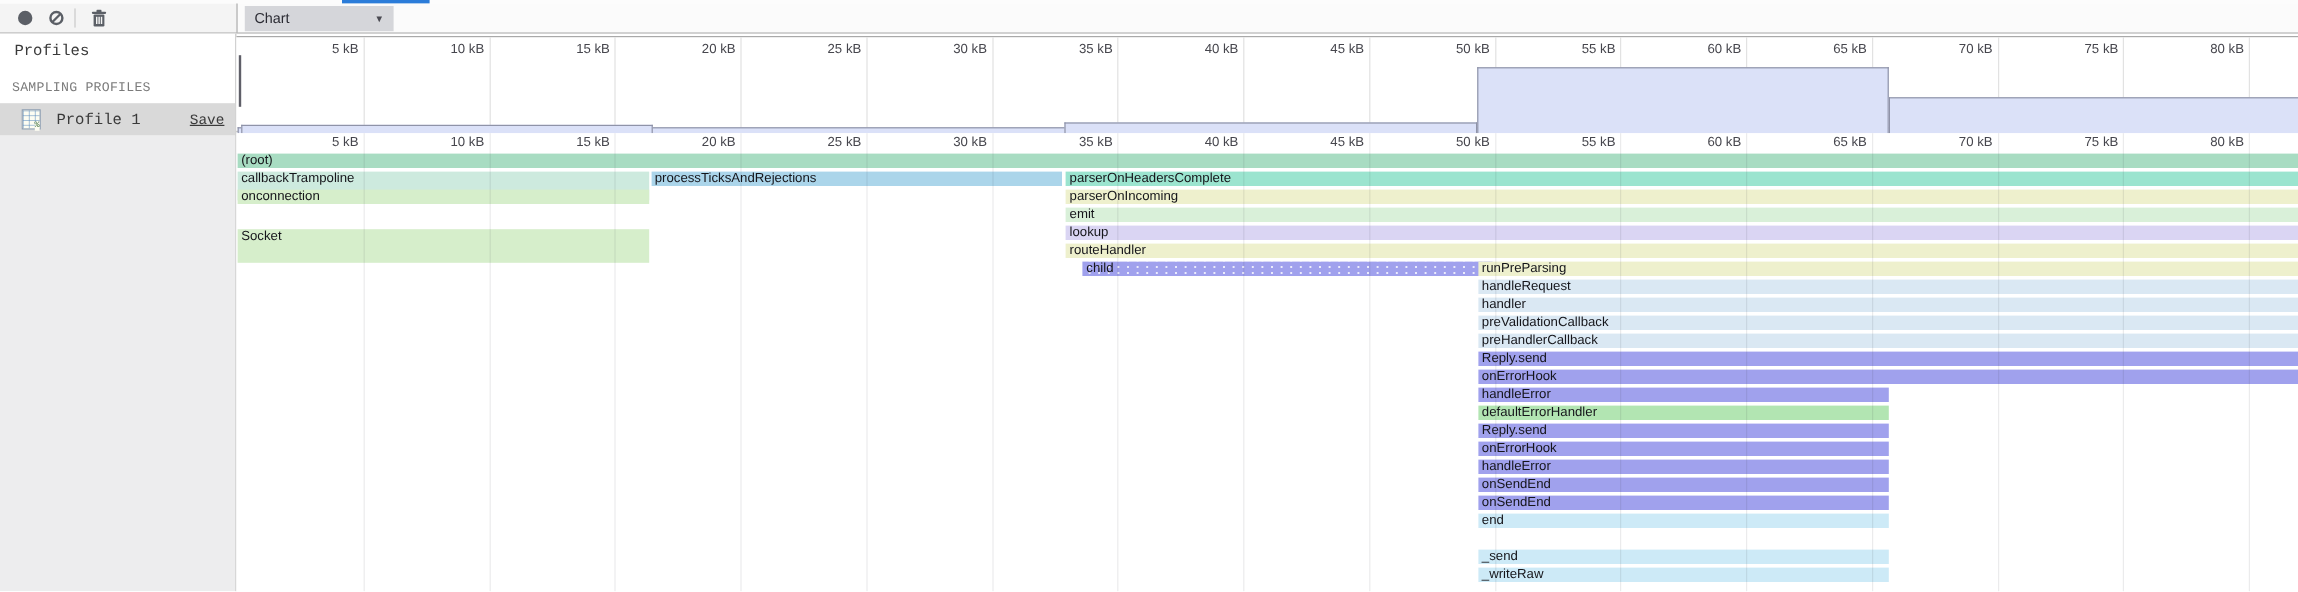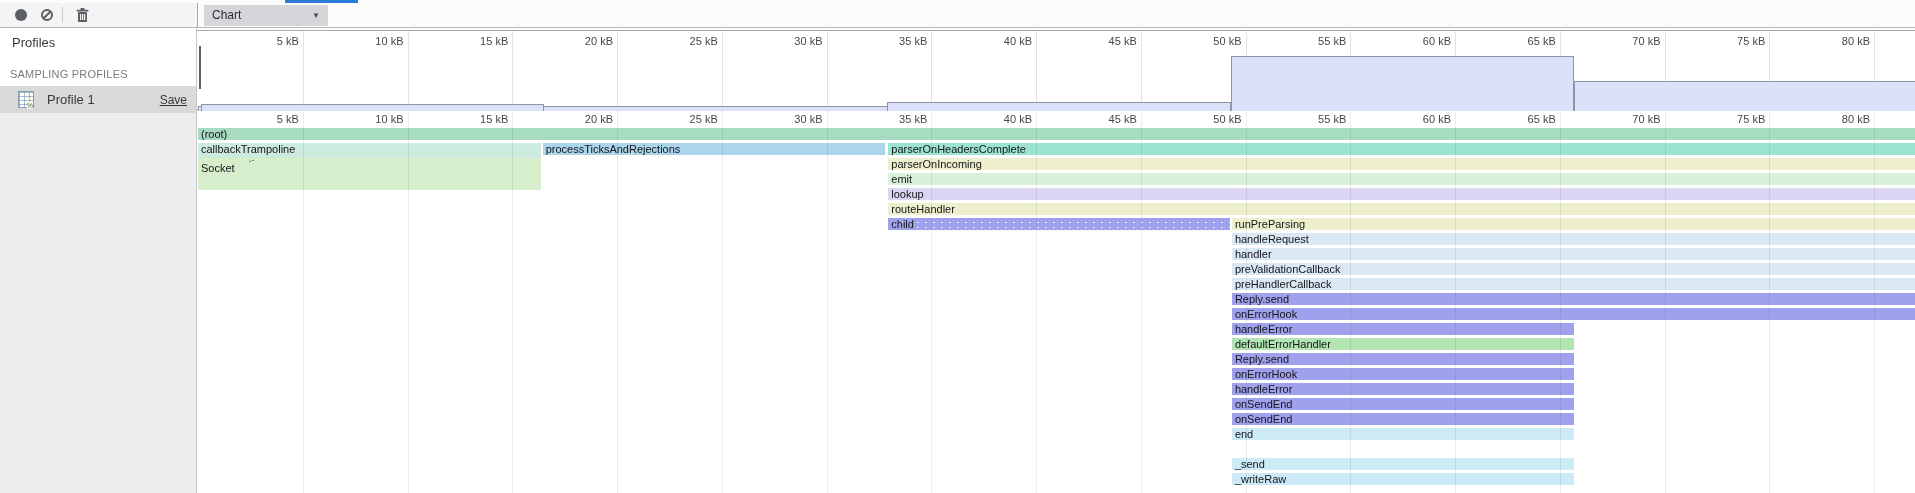--- a/index.html
+++ b/index.html
@@ -40,21 +40,21 @@
   .trash-svg { display: block; }
 
   .chart-select {
     margin-left: 6px; width: 124px; height: 21px; background: #d5d6da;
     display: flex; align-items: center; padding: 0 8px; cursor: pointer;
     color: #2b2b33; font-size: 12px;
   }
   .chart-select .arrow { margin-left: auto; font-size: 8px; color: #4a4a52; }
 
   
-  .sidebar { position: absolute; left: 0; top: 28px; width: 197px; height: 465px; background: #fff; border-right: 1px solid #c6c6c6; }
+  .sidebar { position: absolute; left: 0; top: 28px; width: 197px; height: 465px; background: #fff; border-right: 1px solid #c6c6c6; font-family: Liberation Mono, monospace; }
   .sidebar-heading { position: absolute; left: 12px; top: 7px; font-size: 13px; color: #3a3a3a; }
   .sidebar-section { position: absolute; left: 10px; top: 40px; font-size: 11px; color: #7b7b7b; letter-spacing: .2px; }
   .profile-row {
     position: absolute; left: 0; top: 58px; width: 100%; height: 27px;
     background: #d9d9d9; display: flex; align-items: center; cursor: pointer;
   }
   .profile-icon {
     width: 16px; height: 17px; margin-left: 18px; background: #fdfdf2;
     border: 1px solid #8b9bb0; position: relative;
     background-image:
@@ -86,21 +86,21 @@
   
   .flame { position: absolute; left: 197px; top: 128px; width: 1718px; height: 365px; background: #fff; }
   .flame-gridlayer { position: absolute; left: 197px; top: 111px; width: 1718px; height: 382px; pointer-events: none; }
   .fl-grid { position: absolute; top: 0; width: 1px; height: 100%; background: rgba(60,60,70,0.10); }
   .flame-bar {
     position: absolute; height: 12px; line-height: 12px; font-size: 11px; color: #15151a;
     padding-left: 3px; white-space: nowrap; overflow: hidden; cursor: pointer;
   }
   .flame-bar.dotted {
     background-image: radial-gradient(rgba(255,255,255,0.8) 1px, transparent 1.2px);
-    background-size: 8px 5px; background-position: 2px 2px;
+    background-size: 8px 5px; background-position: 2px 2px; margin-left: 14px;
   }
 </style>
 </head>
 <body>
 
 <div class="app">
 
   <div class="tabstrip">
     <div class="tab-indicator" style="left: 285px; width: 73px; background: rgb(43, 124, 217);"></div>
   </div>
@@ -203,21 +203,21 @@
       <div class="ruler-label" style="left: 1615px; top: 2px;">80 kB</div>
     </div>
 
   <div class="flame" id="flame">
       <div class="flame-bar" style="left: 1px; width: 1719.99px; top: 0px; height: 12px; background: rgb(168, 220, 194);">(root)</div>
       <div class="flame-bar" style="left: 1px; width: 342.533px; top: 15px; height: 24px; background: rgb(205, 234, 222);">callbackTrampoline</div>
       <div class="flame-bar" style="left: 345.627px; width: 342.532px; top: 15px; height: 12px; background: rgb(171, 213, 234);">processTicksAndRejections</div>
       <div class="flame-bar" style="left: 691.303px; width: 1029.69px; top: 15px; height: 12px; background: rgb(155, 228, 207);">parserOnHeadersComplete</div>
       <div class="flame-bar" style="left: 1px; width: 342.533px; top: 30px; height: 12px; background: rgb(214, 238, 203);">onconnection</div>
       <div class="flame-bar" style="left: 691.303px; width: 1029.69px; top: 30px; height: 12px; background: rgb(238, 240, 205);">parserOnIncoming</div>
-      <div class="flame-bar" style="left: 1px; width: 342.533px; top: 34px; height: 28px; background: rgb(214, 238, 203);">Socket</div>
+      <div class="flame-bar" style="left: 1px; width: 342.533px; top: 63px; height: 28px; background: rgb(214, 238, 203);">Socket</div>
       <div class="flame-bar" style="left: 691.303px; width: 1029.69px; top: 45px; height: 12px; background: rgb(217, 240, 217);">emit</div>
       <div class="flame-bar" style="left: 691.303px; width: 1029.69px; top: 60px; height: 12px; background: rgb(218, 213, 243);">lookup</div>
       <div class="flame-bar" style="left: 691.303px; width: 1029.69px; top: 75px; height: 12px; background: rgb(238, 240, 205);">routeHandler</div>
       <div class="flame-bar dotted" style="left: 691.303px; width: 341.485px; top: 90px; height: 12px; background-color: rgb(160, 161, 237);">child</div>
       <div class="flame-bar" style="left: 1034.88px; width: 686.112px; top: 90px; height: 12px; background: rgb(238, 240, 205);">runPreParsing</div>
       <div class="flame-bar" style="left: 1034.88px; width: 686.112px; top: 105px; height: 12px; background: rgb(218, 232, 243);">handleRequest</div>
       <div class="flame-bar" style="left: 1034.88px; width: 686.112px; top: 120px; height: 12px; background: rgb(218, 232, 243);">handler</div>
       <div class="flame-bar" style="left: 1034.88px; width: 686.112px; top: 135px; height: 12px; background: rgb(218, 232, 243);">preValidationCallback</div>
       <div class="flame-bar" style="left: 1034.88px; width: 686.112px; top: 150px; height: 12px; background: rgb(218, 232, 243);">preHandlerCallback</div>
       <div class="flame-bar" style="left: 1034.88px; width: 686.112px; top: 165px; height: 12px; background: rgb(160, 161, 237);">Reply.send</div>

